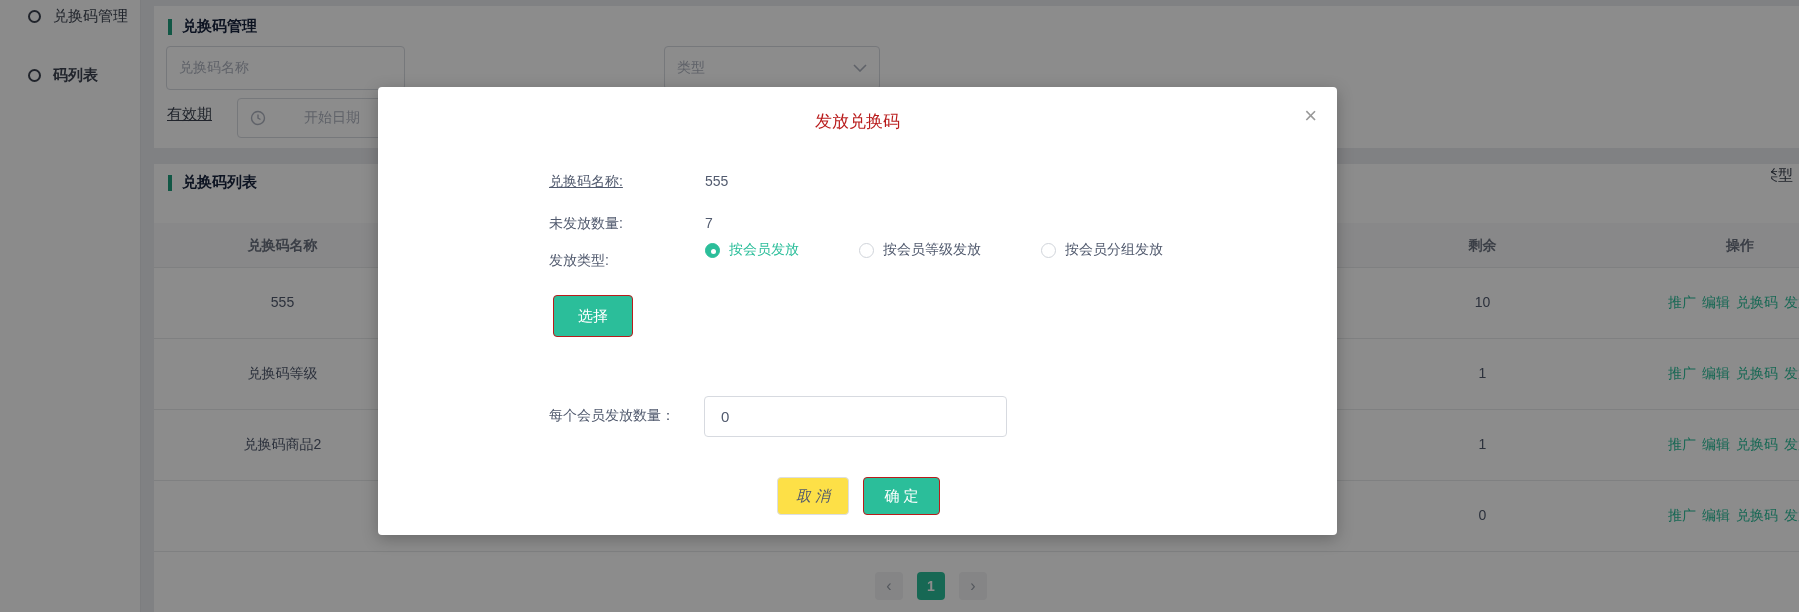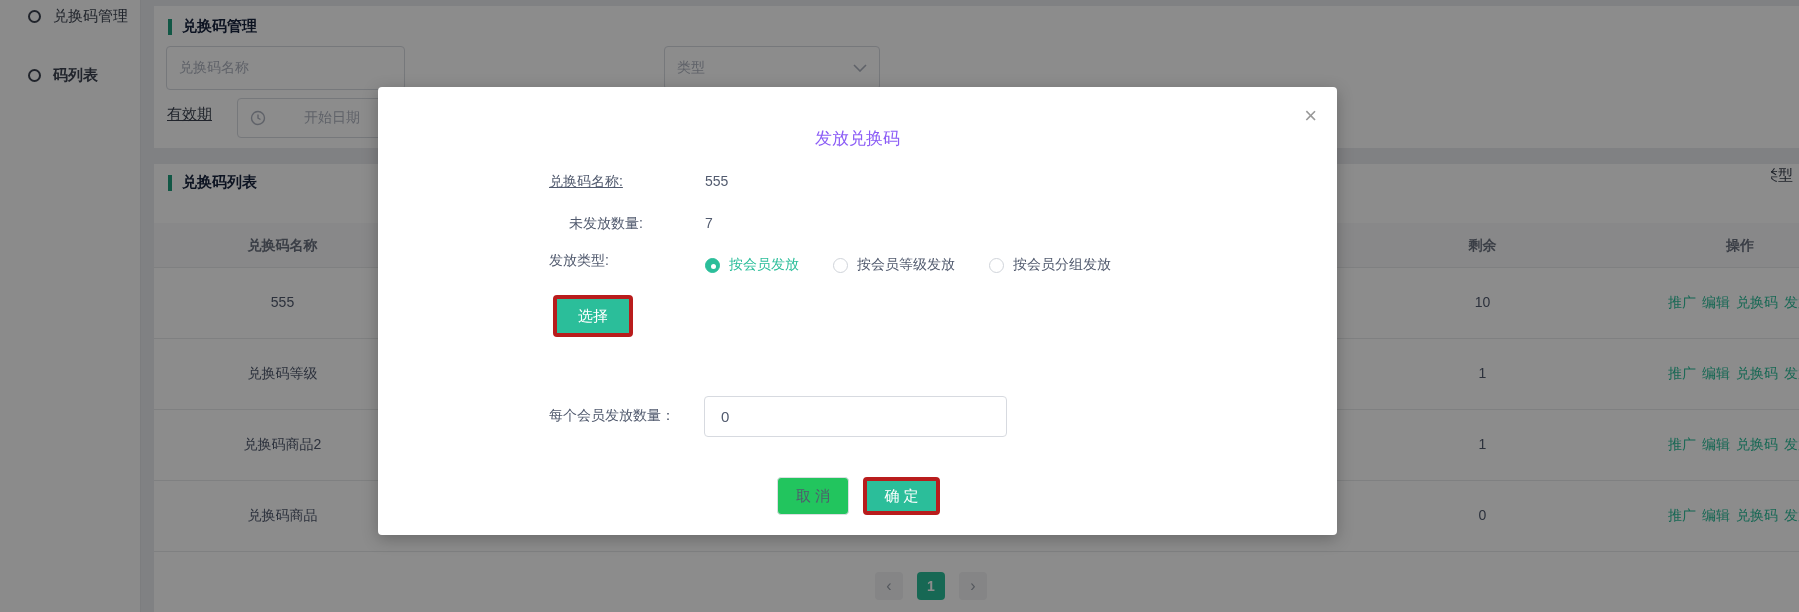--- a/index.html
+++ b/index.html
@@ -43,36 +43,36 @@
   .clip-right span { display:inline-block; margin-left:-8px; color:#3c4350; font-size:15px; white-space:nowrap; }
 
   .pagination { position:absolute; top:572px; left:875px; display:flex; gap:14px; }
   .pg { width:28px; height:28px; border-radius:4px; display:flex; align-items:center; justify-content:center; font-size:14px; cursor:pointer; }
   .pg.arrow { background:#f3f3f4; color:#9aa0ab; font-size:16px; }
   .pg.active { background:#2bbe9a; color:#fff; font-weight:bold; }
 
   
   .mask { position:absolute; inset:0; background:rgba(0,0,0,0.45); z-index:10; }
   .modal { position:absolute; left:378px; top:87px; width:959px; height:448px; background:#fff; border-radius:4px; box-shadow:0 4px 16px rgba(0,0,0,.25); z-index:20; }
-  .modal-title { position:absolute; top:40px; left:0; right:0; text-align:center; font-size:17px; color:#8b5cf6; }
+  .modal-title { position:absolute; top:23px; left:0; right:0; text-align:center; font-size:17px; color:#b91c1c; }
   .modal-close { position:absolute; top:18px; right:20px; font-size:22px; color:#999; cursor:pointer; line-height:1; }
 
   .m-label { position:absolute; left:171px; color:#515a6e; }
   .m-value { position:absolute; left:327px; color:#515a6e; }
 
-  .radio-group { position:absolute; left:327px; top:169px; display:flex; align-items:center; gap:34px; }
+  .radio-group { position:absolute; left:327px; top:154px; display:flex; align-items:center; gap:60px; }
   .radio-item { display:flex; align-items:center; gap:9px; cursor:pointer; color:#515a6e; }
   .radio { width:15px; height:15px; border-radius:50%; border:1px solid #d0d4da; background:#fff; position:relative; }
   .radio-item.checked .radio { background:#2bbe9a; border-color:#2bbe9a; }
   .radio-item.checked .radio::after { content:""; position:absolute; left:5px; top:5px; width:5px; height:5px; border-radius:50%; background:#fff; }
   .radio-item.checked .radio-label { color:#2bbe9a; }
 
   .btn { display:flex; align-items:center; justify-content:center; border-radius:4px; font-size:15px; cursor:pointer; }
-  .btn-green { background:#2bbe9a; color:#fff; border:4px solid #b91c1c; }
-  .btn-plain { background:#22c55e; color:#515a6e; border:1px solid #dcdee2; }
+  .btn-green { background:#2bbe9a; color:#fff; border:1px solid #b91c1c; }
+  .btn-plain { background:#fde047; color:#515a6e; border:1px solid #dcdee2;font-style:italic; }
   .btn-select { position:absolute; left:175px; top:208px; width:80px; height:42px; }
   .qty-input { position:absolute; left:326px; top:309px; width:303px; height:41px; border:1px solid #d7dae0; border-radius:4px; padding:0 16px; font-size:15px; color:#515a6e; font-family:inherit; background:#fff; }
   .btn-cancel { position:absolute; left:399px; top:390px; width:72px; height:38px; }
   .btn-ok     { position:absolute; left:485px; top:390px; width:77px; height:38px; }
 </style>
 </head>
 <body>
 
 <div class="page">
 
@@ -161,21 +161,20 @@
     <div class="td col-name">兑换码商品2</div>
     <div class="td col-remaining">1</div>
     <div class="td ops col-op">
       <a>推广</a>
       <a>编辑</a>
       <a>兑换码</a>
       <a>发放</a>
     </div>
   </div>
   <div class="trow" style="top:481px;">
-    <div class="td col-name">兑换码商品</div>
     <div class="td col-remaining">0</div>
     <div class="td ops col-op">
       <a>推广</a>
       <a>编辑</a>
       <a>兑换码</a>
       <a>发放</a>
     </div>
   </div>
 
   <div class="pagination">
@@ -188,21 +187,21 @@
 
 <div class="mask"></div>
 
 <div class="modal">
   <div class="modal-title">发放兑换码</div>
   <div class="modal-close">×</div>
 
   <div class="m-label" style="top:86px;text-decoration:underline;">兑换码名称:</div>
   <div class="m-value" style="top:86px;">555</div>
 
-  <div class="m-label" style="top:128px;margin-left:20px;">未发放数量:</div>
+  <div class="m-label" style="top:128px;">未发放数量:</div>
   <div class="m-value" style="top:128px;">7</div>
 
   <div class="m-label" style="top:165px;">发放类型:</div>
 
   <div class="radio-group">
     <div class="radio-item checked">
       <span class="radio"></span>
       <span class="radio-label">按会员发放</span>
     </div>
     <div class="radio-item">

